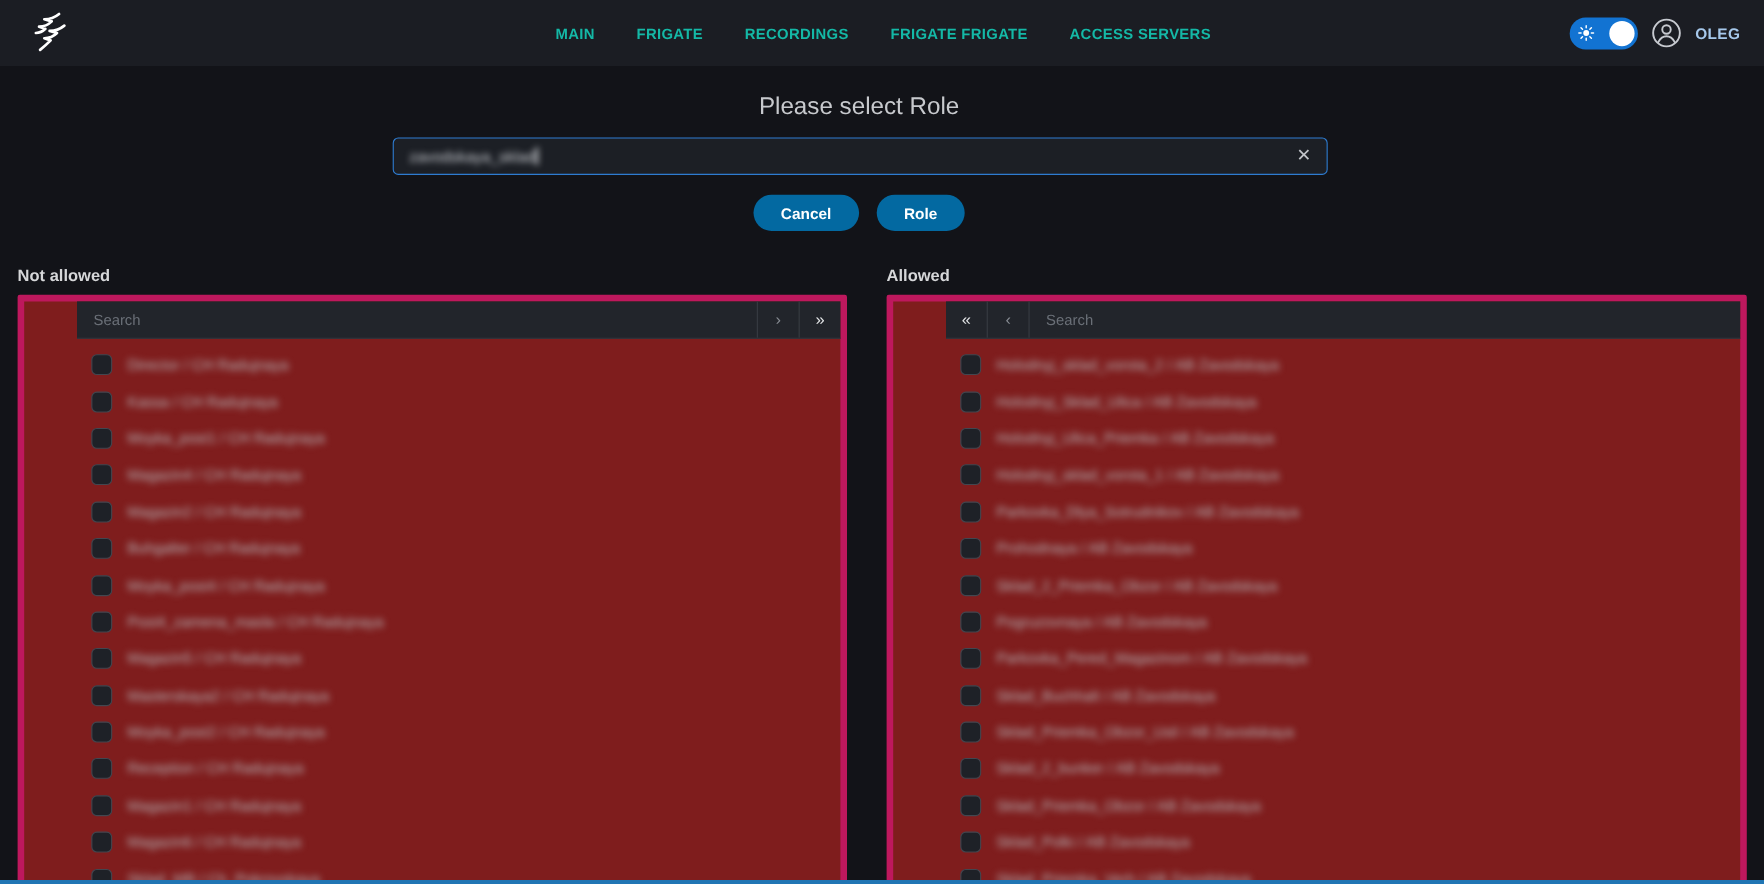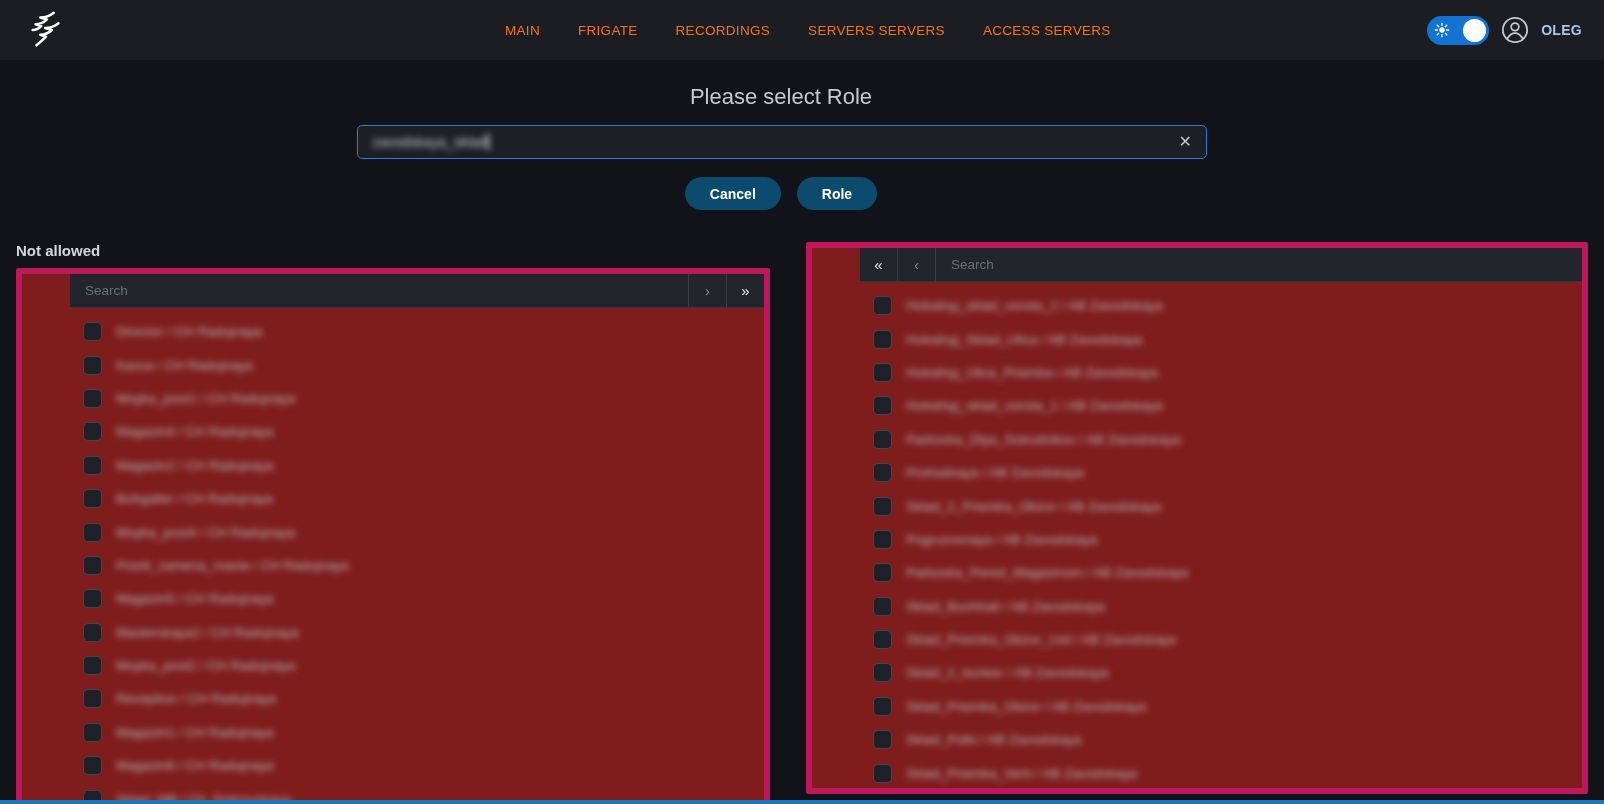--- a/index.html
+++ b/index.html
@@ -24,23 +24,23 @@
   .nav-links {
     position: absolute;
     left: 505px;
     top: 0;
     height: 60px;
     display: flex;
     align-items: center;
     gap: 38px;
   }
   .nav-link {
-    color: #f97316;
+    color: #14b8a6;
     font-size: 13.5px;
-    font-weight: 400;
+    font-weight: 700;
     letter-spacing: 0.3px;
     text-decoration: none;
     cursor: pointer;
     white-space: nowrap;
   }
   .nav-right {
     margin-left: auto;
     display: flex;
     align-items: center;
     gap: 12px;
@@ -101,21 +101,21 @@
     font-family: "Liberation Sans", sans-serif;
   }
   .actions {
     margin-top: 18px;
     display: flex;
     justify-content: center;
     gap: 16px;
     transform: translateX(-21px);
   }
   .btn {
-    background: #0c4a6e;
+    background: #0369a1;
     color: #ffffff;
     border: none;
     border-radius: 17px;
     height: 33px;
     padding: 0 25px;
     font-size: 14px;
     font-weight: 700;
     font-family: "Liberation Sans", sans-serif;
     cursor: pointer;
   }
@@ -213,21 +213,21 @@
 <header class="navbar">
   <svg class="logo" viewBox="0 0 48 48" fill="none" stroke="#ffffff" stroke-width="2.6" stroke-linecap="round" stroke-linejoin="round">
     <path d="M31 6 Q25 11 17 11 L24 13 Q19 18 12 18 L18 20 Q14 24 9 24"></path>
     <path d="M36 17 Q30 22 22 22 L29 24 Q24 29 17 29 L23 31 Q18 36 13 40"></path>
   </svg>
 
   <nav class="nav-links">
     <a class="nav-link">MAIN</a>
     <a class="nav-link">FRIGATE</a>
     <a class="nav-link">RECORDINGS</a>
-    <a class="nav-link">SERVERS SERVERS</a>
+    <a class="nav-link">FRIGATE FRIGATE</a>
     <a class="nav-link">ACCESS SERVERS</a>
   </nav>
 
   <div class="nav-right">
     <div class="toggle">
       <svg class="sun" width="16" height="16" viewBox="0 0 24 24" fill="none" stroke="#ffffff" stroke-width="2" stroke-linecap="round">
         <circle cx="12" cy="12" r="4" fill="#ffffff" stroke="none"></circle>
         <path d="M12 2v3M12 19v3M2 12h3M19 12h3M4.9 4.9l2.1 2.1M17 17l2.1 2.1M19.1 4.9L17 7M7 17l-2.1 2.1"></path>
       </svg>
       <div class="knob"></div>
@@ -347,20 +347,21 @@
 
             <div class="row">
               <span class="checkbox"></span>
               <span class="row-label">Sklad_MB / Ch_Pokrovskaya</span>
             </div>
           </div>
       </div>
     </div>
 
     <div class="panel-col right">
+      <div class="panel-title">Allowed</div>
       <div class="panel">
         <div class="search-row">
           <div class="move-btn bright">
             <span>«</span>
           </div>
           <div class="vdiv"></div>
           <div class="move-btn dim">
             <span>‹</span>
           </div>
           <div class="vdiv"></div>

